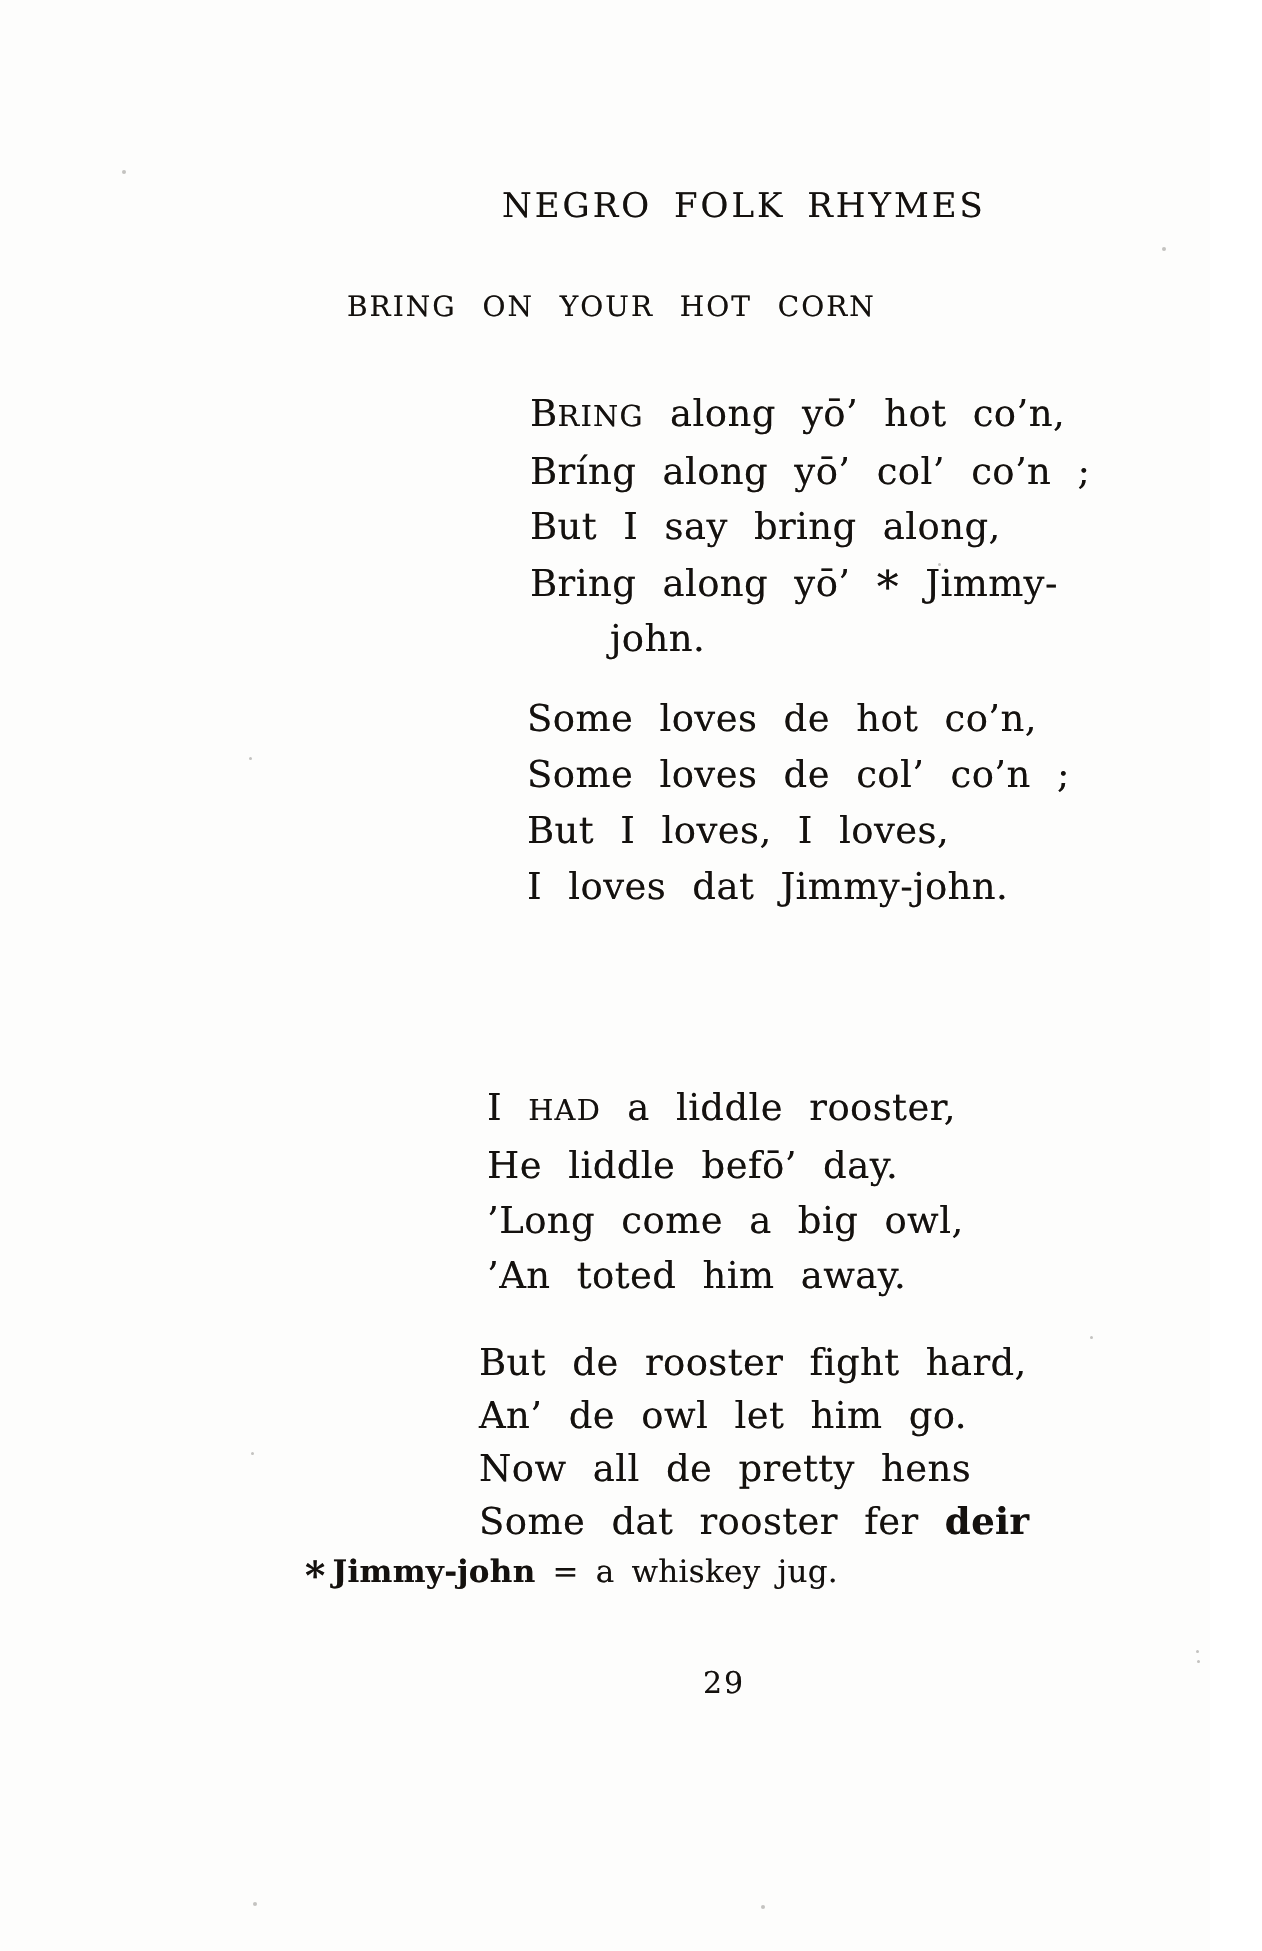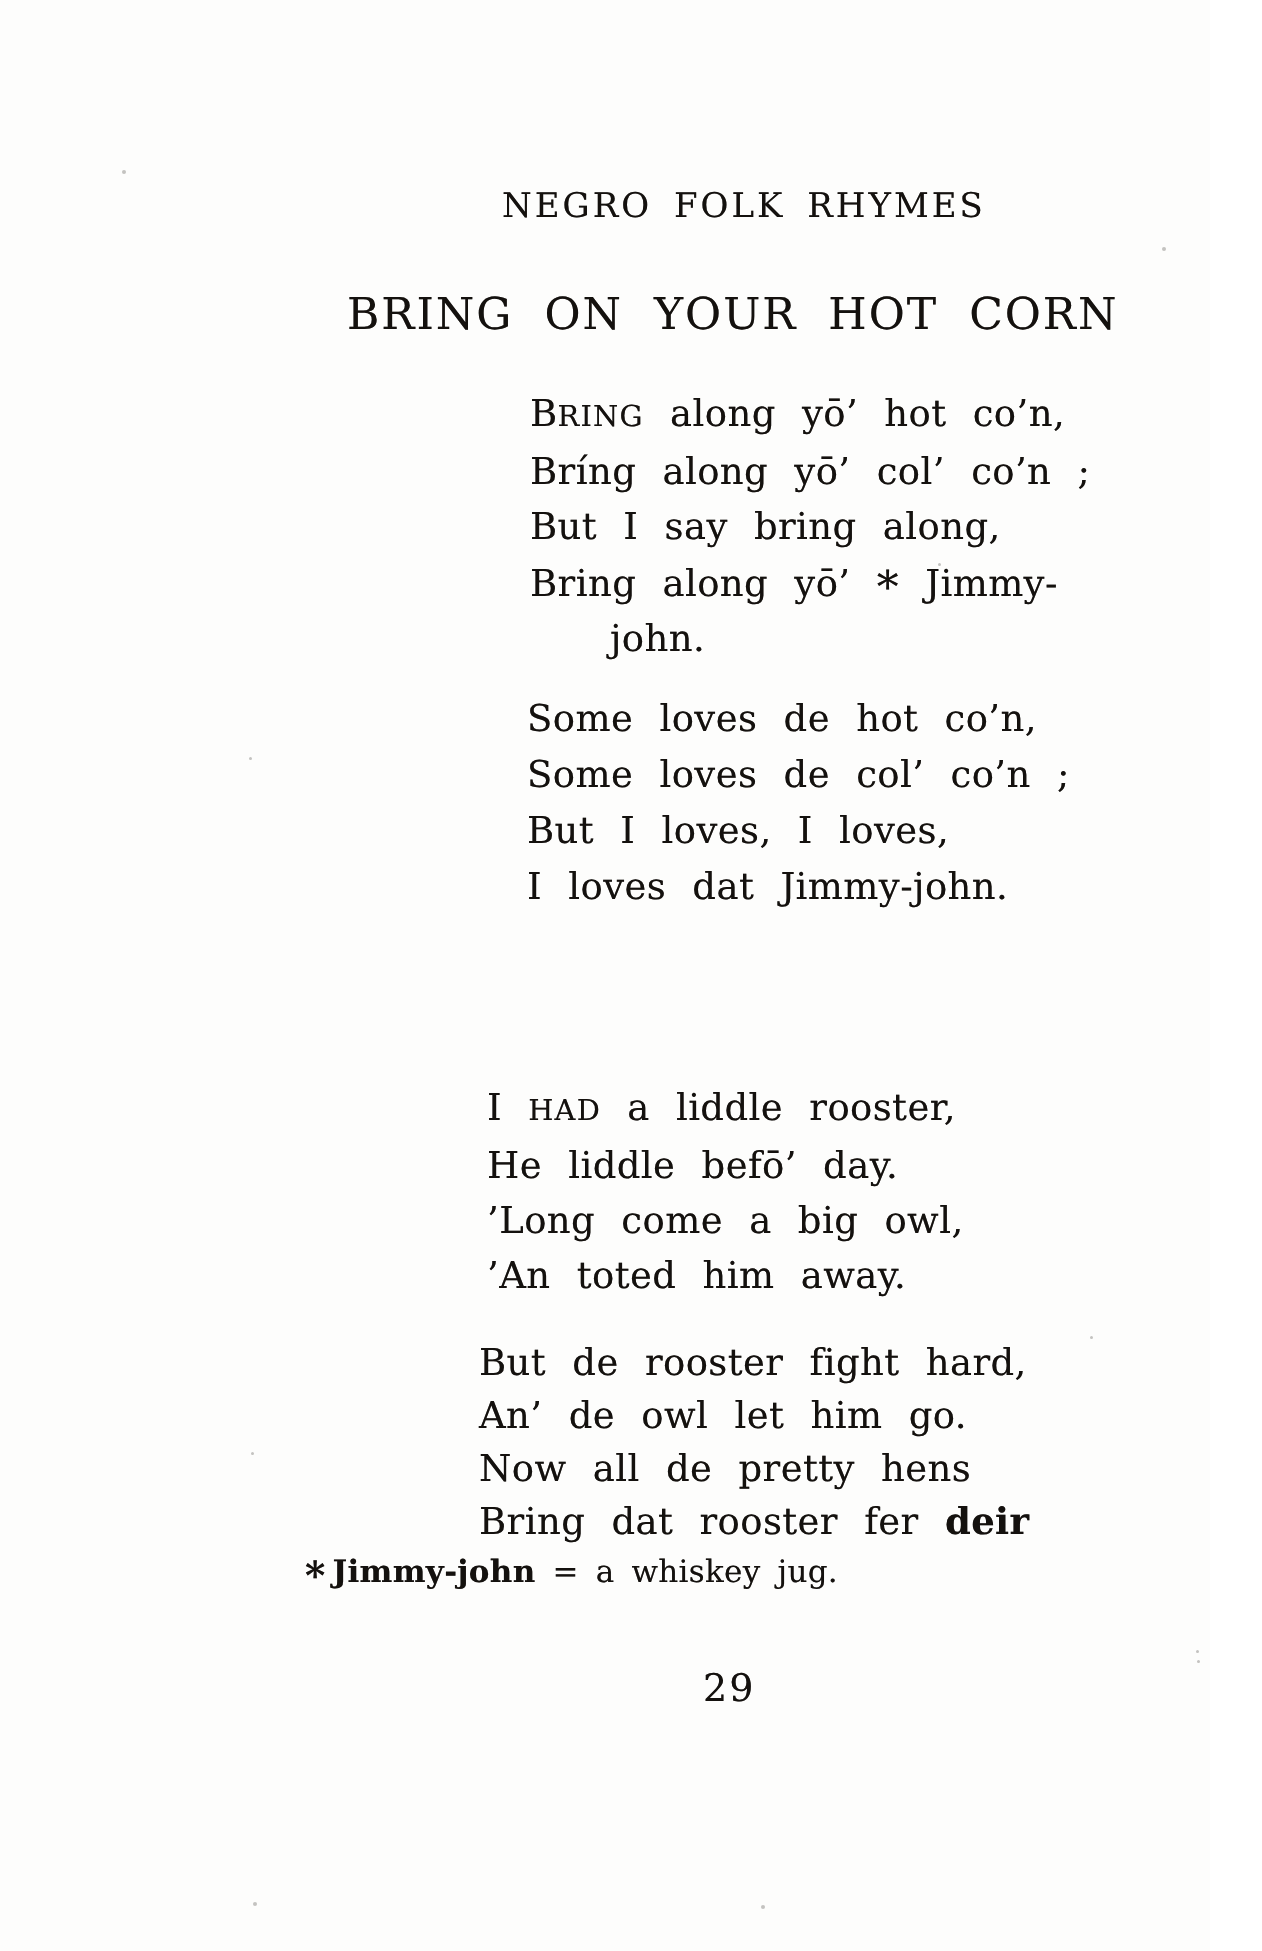--- a/index.html
+++ b/index.html
@@ -23,21 +23,21 @@
   
   .page{ text-shadow:0 0 0.5px rgba(20,17,14,0.55); }
 
   .running-head{
     position:absolute; left:502px; top:186px;
     font-size:34px; letter-spacing:3px; word-spacing:8px;
     white-space:nowrap; font-weight:400;
   }
   .poem-title{
     position:absolute;
-    font-size:44px; font-weight:400;
+    font-size:28px; font-weight:400;
     letter-spacing:2px; word-spacing:15px;
     white-space:nowrap; line-height:1;
   }
   .poem-title.t1{ left:347px; top:293px; }
   .poem-title.t2{ left:433px; top:991px; }
 
   .stanza{ position:absolute; white-space:nowrap; }
   .line{
     display:block;
     font-size:37px;
@@ -67,21 +67,21 @@
   }
   .fn-marker{
     display:inline-block;
     font-weight:bold;
     font-size:1.25em;
     transform:translateY(0.18em);
     margin-right:7px;
   }
   .page-number{
     position:absolute; left:703px; top:1666px;
-    font-size:38px; letter-spacing:2px;
+    font-size:30px; letter-spacing:2px;
   }
 
   .speck{
     position:absolute;
     background:#5a564f;
     border-radius:50%;
     opacity:0.35;
   }
 </style>
 </head>
@@ -113,21 +113,21 @@
     <div class="line"><span>I </span><span class="sc">HAD</span><span> a liddle rooster,</span></div>
     <div class="line">He liddle befō’ day.</div>
     <div class="line">’Long come a big owl,</div>
     <div class="line">’An toted him away.</div>
   </div>
 
   <div class="stanza s-p2s2">
     <div class="line">But de rooster fight hard,</div>
     <div class="line">An’ de owl let him go.</div>
     <div class="line">Now all de pretty hens</div>
-    <div class="line"><span>Bring dat rooster fer </span><span class="bold">deir</span></div>
+    <div class="line"><span>Some dat rooster fer </span><span class="bold">deir</span></div>
   </div>
 
   <div class="footnote"><span class="fn-marker">*</span><span class="bold">Jimmy-john</span><span> = a whiskey jug.</span></div>
 
   <div class="page-number">29</div>
 
   <div class="speck" style="left:122px;top:170px;width:4px;height:4px;"></div>
   <div class="speck" style="left:1162px;top:247px;width:4px;height:4px;"></div>
   <div class="speck" style="left:938px;top:563px;width:3px;height:3px;"></div>
   <div class="speck" style="left:249px;top:757px;width:3px;height:3px;"></div>

